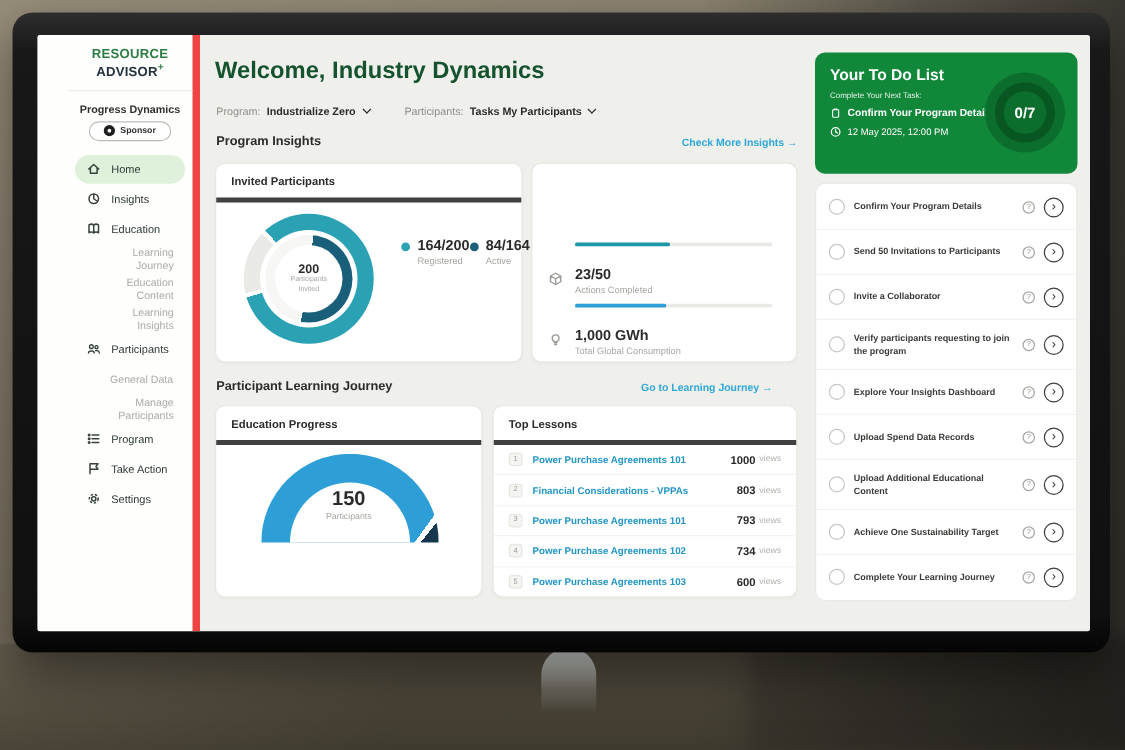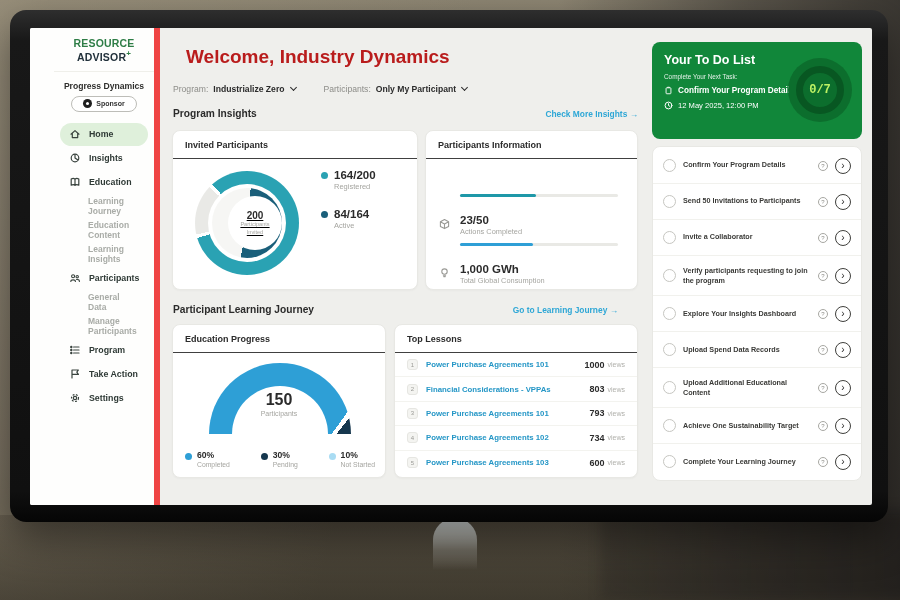--- a/index.html
+++ b/index.html
@@ -43,52 +43,52 @@
   .logo .lp { color:#2E7D46; font-size:8px; vertical-align:super; }
   .org { text-align:center; font-size:8.6px; font-weight:bold; color:#2F2F2D; margin-top:9px; }
   .pill { margin:5px auto 11px; width:66px; height:16px; border:1px solid #BDBDB8; border-radius:9px;
     display:flex; align-items:center; justify-content:center; gap:4px; font-size:7px; font-weight:bold;
     color:#333; background:#fff; }
   .pill-dot { width:9px; height:9px; border-radius:50%; background:#1E1E1E; position:relative; }
   .pill-dot::after { content:""; position:absolute; left:3px; top:3px; width:3px; height:3px;
     border-radius:50%; background:#fff; }
   .nav { padding:0 6px; display:flex; flex-direction:column; gap:1px; }
   .nav-item { display:flex; align-items:center; gap:8px; height:23px; padding:0 9px;
-    border-radius:12px; font-size:8.8px; font-weight:bold; color:#2F3A36; }
+    border-radius:12px; font-size:8.8px; font-weight:normal; color:#2F3A36;text-align:right; }
   .nav-item.sub { padding-left:28px; color:#A9ACA7; font-size:8.5px; }
   .nav-item.active { background:#DFF0DB; }
   .nicon { width:12px; height:12px; display:flex; flex:none; }
 
   
-  .h1 { position:absolute; left:156px; top:18px; font-size:19px; font-weight:bold; color:#b91c1c; }
+  .h1 { position:absolute; left:142px; top:18px; font-size:19px; font-weight:bold; color:#14532d; }
   .filters { position:absolute; left:143px; top:56px; display:flex; gap:28px; align-items:center;
     font-size:8.6px; color:#8D8D89; }
   .fval { font-weight:bold; color:#2B2B2B; margin-left:5px; }
   .chevd { display:inline-block; width:5px; height:5px; border-right:1.4px solid #2B2B2B;
     border-bottom:1.4px solid #2B2B2B; transform:rotate(45deg); margin-left:6px; margin-bottom:2px; }
   .sec-title { position:absolute; font-size:10.2px; font-weight:bold; color:#2B2B2B; }
   .sec-link { position:absolute; font-size:8.4px; font-weight:bold; color:#2EA7D6; text-align:right; }
 
   
   .card { position:absolute; background:#fff; border:1px solid #E8E8E4; border-radius:8px;
     box-shadow:0 1px 2px rgba(0,0,0,0.03); }
   .card-title { font-size:9px; font-weight:bold; color:#2B2B2B; padding:9px 12px 8px;
-    border-bottom:1px solid #404040; }
+    border-bottom:4px solid #404040; }
 
   
   .donut { position:absolute; left:22px; top:40px; width:104px; height:104px; }
   .donut-outer { width:104px; height:104px; border-radius:50%; }
   .donut-mid { position:absolute; left:13px; top:13px; width:78px; height:78px; border-radius:50%;
     background:#fff; display:flex; align-items:center; justify-content:center; }
-  .donut-inner { width:70px; height:70px; border-radius:50%; display:flex; align-items:center; justify-content:flex-end;text-decoration:underline; }
+  .donut-inner { width:70px; height:70px; border-radius:50%; display:flex; align-items:center; justify-content:center; }
   .donut-center { width:54px; height:54px; border-radius:50%; background:#fff; display:flex;
     flex-direction:column; align-items:center; justify-content:center; text-align:center; }
   .dc-val { font-size:10px; font-weight:bold; color:#2B2B2B; }
   .dc-label { font-size:5.6px; color:#A5A5A0; width:42px; line-height:1.3; }
-  .inv-legend { position:absolute; left:148px; top:38px; display:flex; flex-direction:column; gap:17px; }
+  .inv-legend { position:absolute; left:148px; top:60px; display:flex; }
   .leg-item { display:flex; gap:6px; }
   .leg-dot { width:7px; height:7px; border-radius:50%; margin-top:3px; flex:none; }
   .leg-val { font-size:11.5px; font-weight:bold; color:#2B2B2B; }
   .leg-lab { font-size:7.5px; color:#A5A5A0; margin-top:1px; }
 
   
   .stat { position:absolute; left:12px; display:flex; gap:9px; }
   .s0 { top:34px; } .s1 { top:83px; } .s2 { top:132px; }
   .sicon { width:13px; height:13px; margin-top:3px; flex:none; }
   .sval { font-size:11.5px; font-weight:bold; color:#2B2B2B; }
@@ -122,21 +122,21 @@
   .rightcol { position:absolute; left:622px; top:14px; width:210px; display:flex; flex-direction:column; gap:7px; }
   .greencard { background:#11873A; border-radius:8px; height:97px; position:relative; padding:11px 12px; color:#fff; flex:none; }
   .gtitle { font-size:12.5px; font-weight:bold; }
   .gsub { font-size:6.4px; opacity:.88; margin-top:6px; }
   .gtask { display:flex; gap:5px; align-items:center; font-size:8.2px; font-weight:bold; margin-top:6px; }
   .gdate { display:flex; gap:5px; align-items:center; font-size:7.6px; margin-top:6px; }
   .ring { position:absolute; right:10px; top:16px; width:64px; height:64px; border-radius:50%;
     background:#0C6E2D; display:flex; align-items:center; justify-content:center; }
   .ring-inner { width:48px; height:48px; border-radius:50%; border:7px solid #085722; background:#0C6E2D;
     display:flex; align-items:center; justify-content:center; }
-  .ring-text { font-size:12px; font-weight:bold; color:#bef264;font-family:Liberation Mono, monospace; }
+  .ring-text { font-size:12px; font-weight:bold; color:#ffffff; }
   .taskcard { background:#fff; border:1px solid #E8E8E4; border-radius:8px; padding:1px 0; }
   .task-row { display:flex; align-items:center; gap:7px; padding:9.5px 10px; border-bottom:1px solid #F1F1ED; }
   .task-check { width:13px; height:13px; border:1.4px solid #C6C6C1; border-radius:50%; flex:none; }
   .task-label { flex:1; font-size:7.2px; font-weight:bold; color:#3A3A37; line-height:1.4; }
   .task-help { width:10px; height:10px; border:1px solid #A7A7A2; border-radius:50%; color:#8B8B86;
     font-size:6px; display:flex; align-items:center; justify-content:center; flex:none; }
   .task-go { width:16px; height:16px; border:1.5px solid #3F3F3C; border-radius:50%; display:flex;
     align-items:center; justify-content:center; font-size:10px; color:#2B2B2B; flex:none; line-height:1; }
   .collapse { display:flex; align-items:center; justify-content:center; gap:6px; padding:9px 0 10px;
     font-size:8.2px; font-weight:bold; color:#2EA7D6; }
@@ -245,21 +245,21 @@
       </div>
     </div>
   </div>
 
   <div class="h1">Welcome, Industry Dynamics</div>
   <div class="filters">
     <div>
       <span>Program:</span><span class="fval">Industrialize Zero</span><span class="chevd"></span>
     </div>
     <div>
-      <span>Participants:</span><span class="fval">Only My Participant</span><span class="chevd"></span>
+      <span>Participants:</span><span class="fval">Tasks My Participants</span><span class="chevd"></span>
     </div>
   </div>
 
   <div class="sec-title" style="left:143px; top:80px;">Program Insights</div>
   <div class="sec-link" style="left:440px; top:81px; width:168px;">
     <span>Check More Insights</span>
     <span>→</span>
   </div>
 
   <div class="card" style="left:142px; top:102px; width:246px; height:160px;">
@@ -287,21 +287,20 @@
         <span class="leg-dot" style="background: rgb(26, 95, 122);"></span>
         <span>
           <div class="leg-val">84/164</div>
           <div class="leg-lab">Active</div>
         </span>
       </div>
     </div>
   </div>
 
   <div class="card" style="left:395px; top:102px; width:213px; height:160px;">
-    <div class="card-title">Participants Information</div>
     <div class="sbar b0">
       <div class="sbar-fill" style="background: rgb(30, 152, 168); width: 48%;"></div>
     </div>
     <div class="stat s1">
       <span class="sicon"><svg viewBox="0 0 13 13" fill="none" stroke="#9A9A96" stroke-width="1.1" stroke-linejoin="round">
               <path d="M6.5 1.6 L10.6 3.8 V8.4 L6.5 10.6 L2.4 8.4 V3.8 Z M2.4 3.8 L6.5 6 L10.6 3.8 M6.5 6 V10.6"></path>
             </svg></span>
       <span>
         <div class="sval">23/50</div>
         <div class="slab">Actions Completed</div>
@@ -330,43 +329,20 @@
 
   <div class="card" style="left:142px; top:296px; width:214px; height:154px;">
     <div class="card-title">Education Progress</div>
     <div class="gauge-wrap">
       <div class="gauge-arc" style="background: conic-gradient(from 270deg at 50% 100%, rgb(74, 167, 155) 0deg, rgb(74, 167, 155) 18deg, rgb(255, 255, 255) 18deg, rgb(255, 255, 255) 20.5deg, rgb(46, 159, 214) 18deg, rgb(46, 159, 214) 126deg, rgb(255, 255, 255) 126deg, rgb(255, 255, 255) 128.5deg, rgb(22, 55, 78) 126deg, rgb(22, 55, 78) 180deg, transparent 180deg, transparent 360deg);"></div>
       <div class="gauge-hole"></div>
     </div>
     <div class="gauge-center">
       <div class="gc-val">150</div>
       <div class="gc-lab">Participants</div>
-    </div>
-    <div class="edu-legend">
-      <div class="el">
-        <span class="leg-dot" style="background: rgb(46, 159, 214);"></span>
-        <span>
-          <div class="el-val">60%</div>
-          <div class="el-lab">Completed</div>
-        </span>
-      </div>
-      <div class="el">
-        <span class="leg-dot" style="background: rgb(22, 55, 78);"></span>
-        <span>
-          <div class="el-val">30%</div>
-          <div class="el-lab">Pending</div>
-        </span>
-      </div>
-      <div class="el">
-        <span class="leg-dot" style="background: rgb(169, 220, 243);"></span>
-        <span>
-          <div class="el-val">10%</div>
-          <div class="el-lab">Not Started</div>
-        </span>
-      </div>
     </div>
   </div>
 
   <div class="card" style="left:364px; top:296px; width:244px; height:154px;">
     <div class="card-title">Top Lessons</div>
     <div class="lesson">
       <span class="rank">1</span>
       <span class="ltitle">Power Purchase Agreements 101</span>
       <span class="lviews">1000</span>
       <span class="lsuf">views</span>

